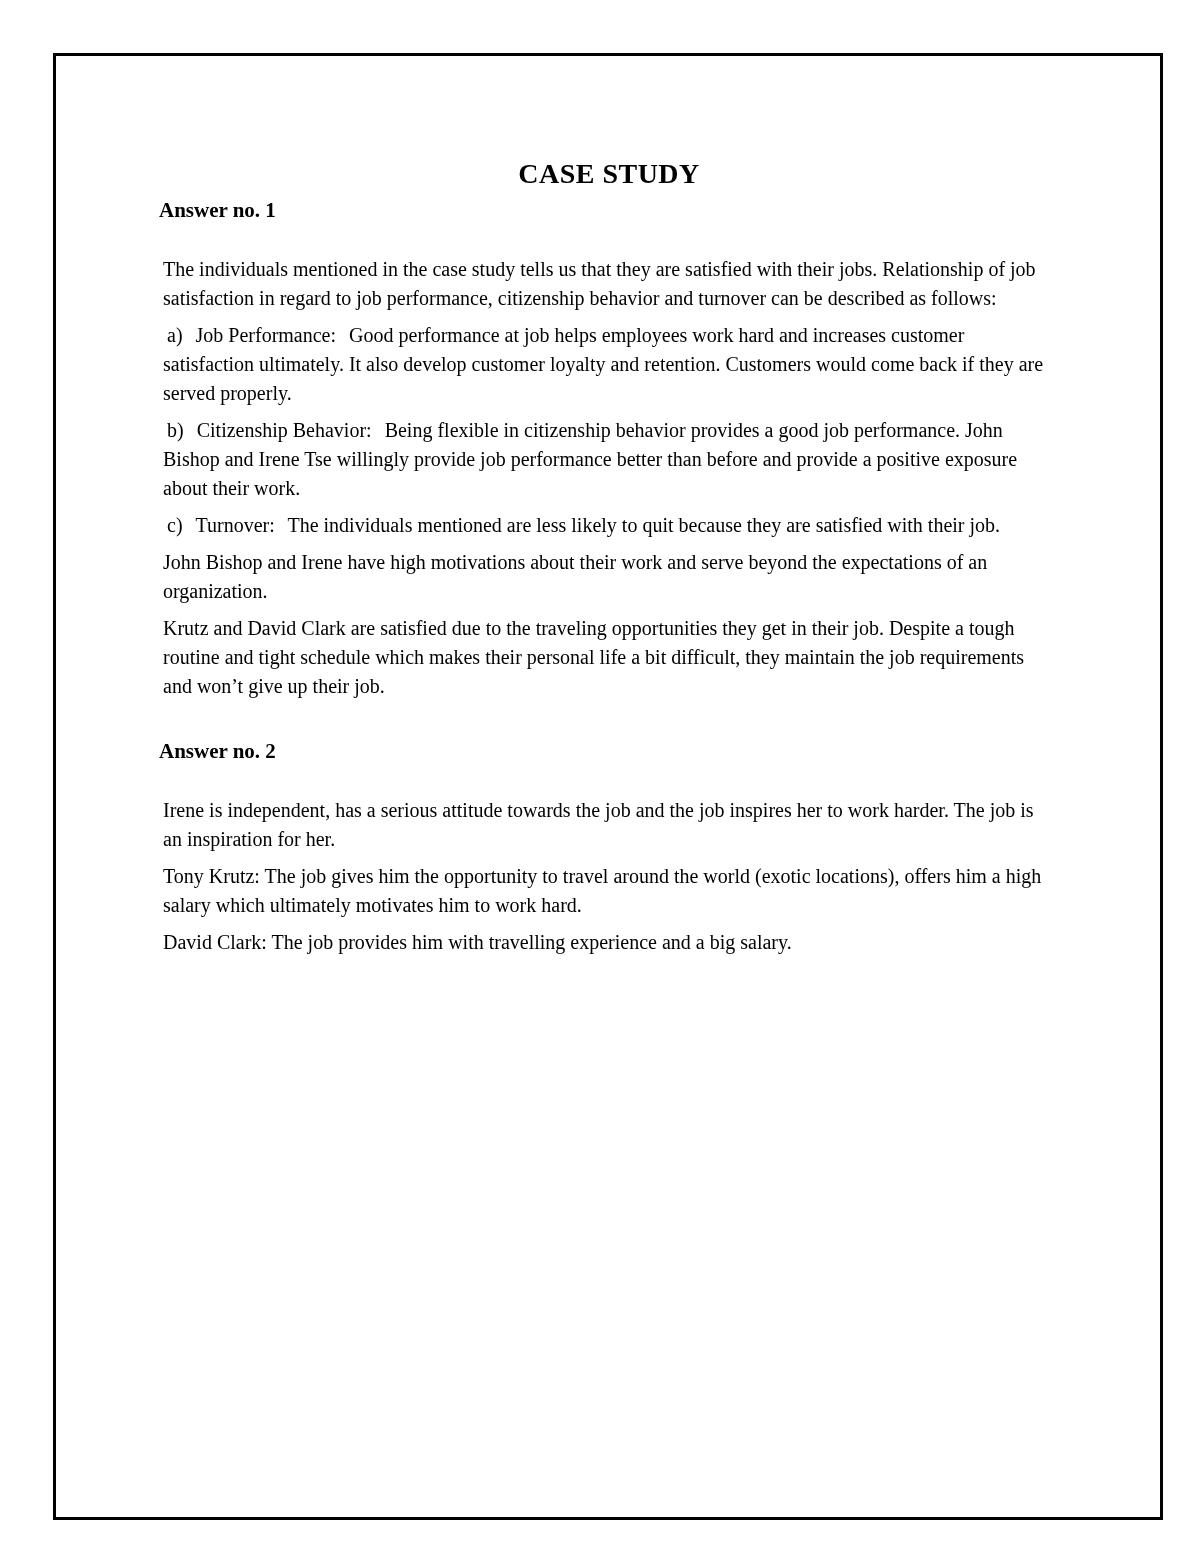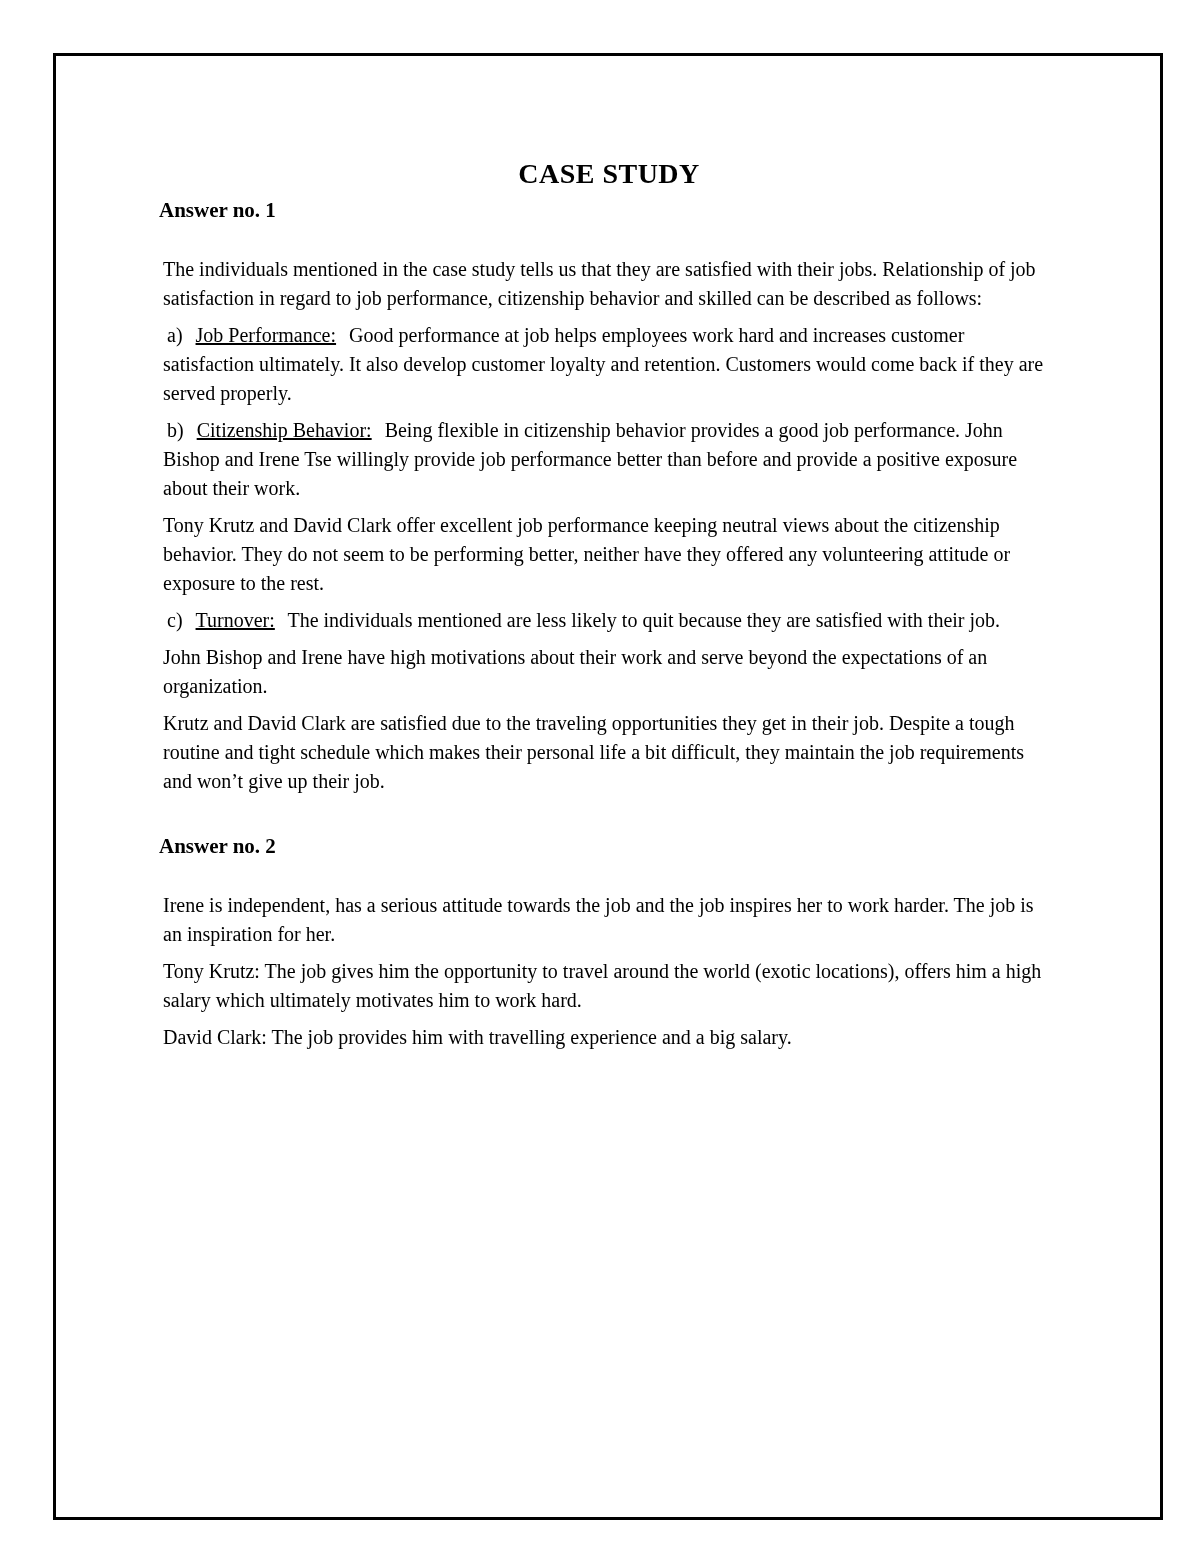--- a/index.html
+++ b/index.html
@@ -46,40 +46,38 @@
   .body-block {
     margin-top: 20px;
     font-size: 20px;
     line-height: 29px;
     text-align: left;
   }
   .body-block p {
     margin: 0;
   }
   .u {
-    text-decoration: underline;
   }
 </style>
 </head>
 <body>
 
 <div class="page">
   <div class="page-border"></div>
 
   <div class="content">
 
     <h1 class="doc-title">CASE STUDY</h1>
 
     <h2 class="section-heading heading-1">Answer no. 1</h2>
 
     <div class="body-block">
-      <p>The individuals mentioned in the case study tells us that they are satisfied with their jobs. Relationship of job satisfaction in regard to job performance, citizenship behavior and skilled can be described as follows:</p>
+      <p>The individuals mentioned in the case study tells us that they are satisfied with their jobs. Relationship of job satisfaction in regard to job performance, citizenship behavior and turnover can be described as follows:</p>
       <p><span>a) </span><span class="u">Job Performance:</span><span> Good performance at job helps employees work hard and increases customer satisfaction ultimately. It also develop customer loyalty and retention. Customers would come back if they are served properly.</span></p>
       <p><span>b) </span><span class="u">Citizenship Behavior:</span><span> Being flexible in citizenship behavior provides a good job performance. John Bishop and Irene Tse willingly provide job performance better than before and provide a positive exposure about their work.</span></p>
-      <p>Tony Krutz and David Clark offer excellent job performance keeping neutral views about the citizenship behavior. They do not seem to be performing better, neither have they offered any volunteering attitude or exposure to the rest.</p>
       <p><span>c) </span><span class="u">Turnover:</span><span> The individuals mentioned are less likely to quit because they are satisfied with their job.</span></p>
       <p>John Bishop and Irene have high motivations about their work and serve beyond the expectations of an organization.</p>
       <p>Krutz and David Clark are satisfied due to the traveling opportunities they get in their job. Despite a tough routine and tight schedule which makes their personal life a bit difficult, they maintain the job requirements and won’t give up their job.</p>
     </div>
 
     <h2 class="section-heading heading-2">Answer no. 2</h2>
 
     <div class="body-block">
       <p>Irene is independent, has a serious attitude towards the job and the job inspires her to work harder. The job is an inspiration for her.</p>
       <p>Tony Krutz: The job gives him the opportunity to travel around the world (exotic locations), offers him a high salary which ultimately motivates him to work hard.</p>

